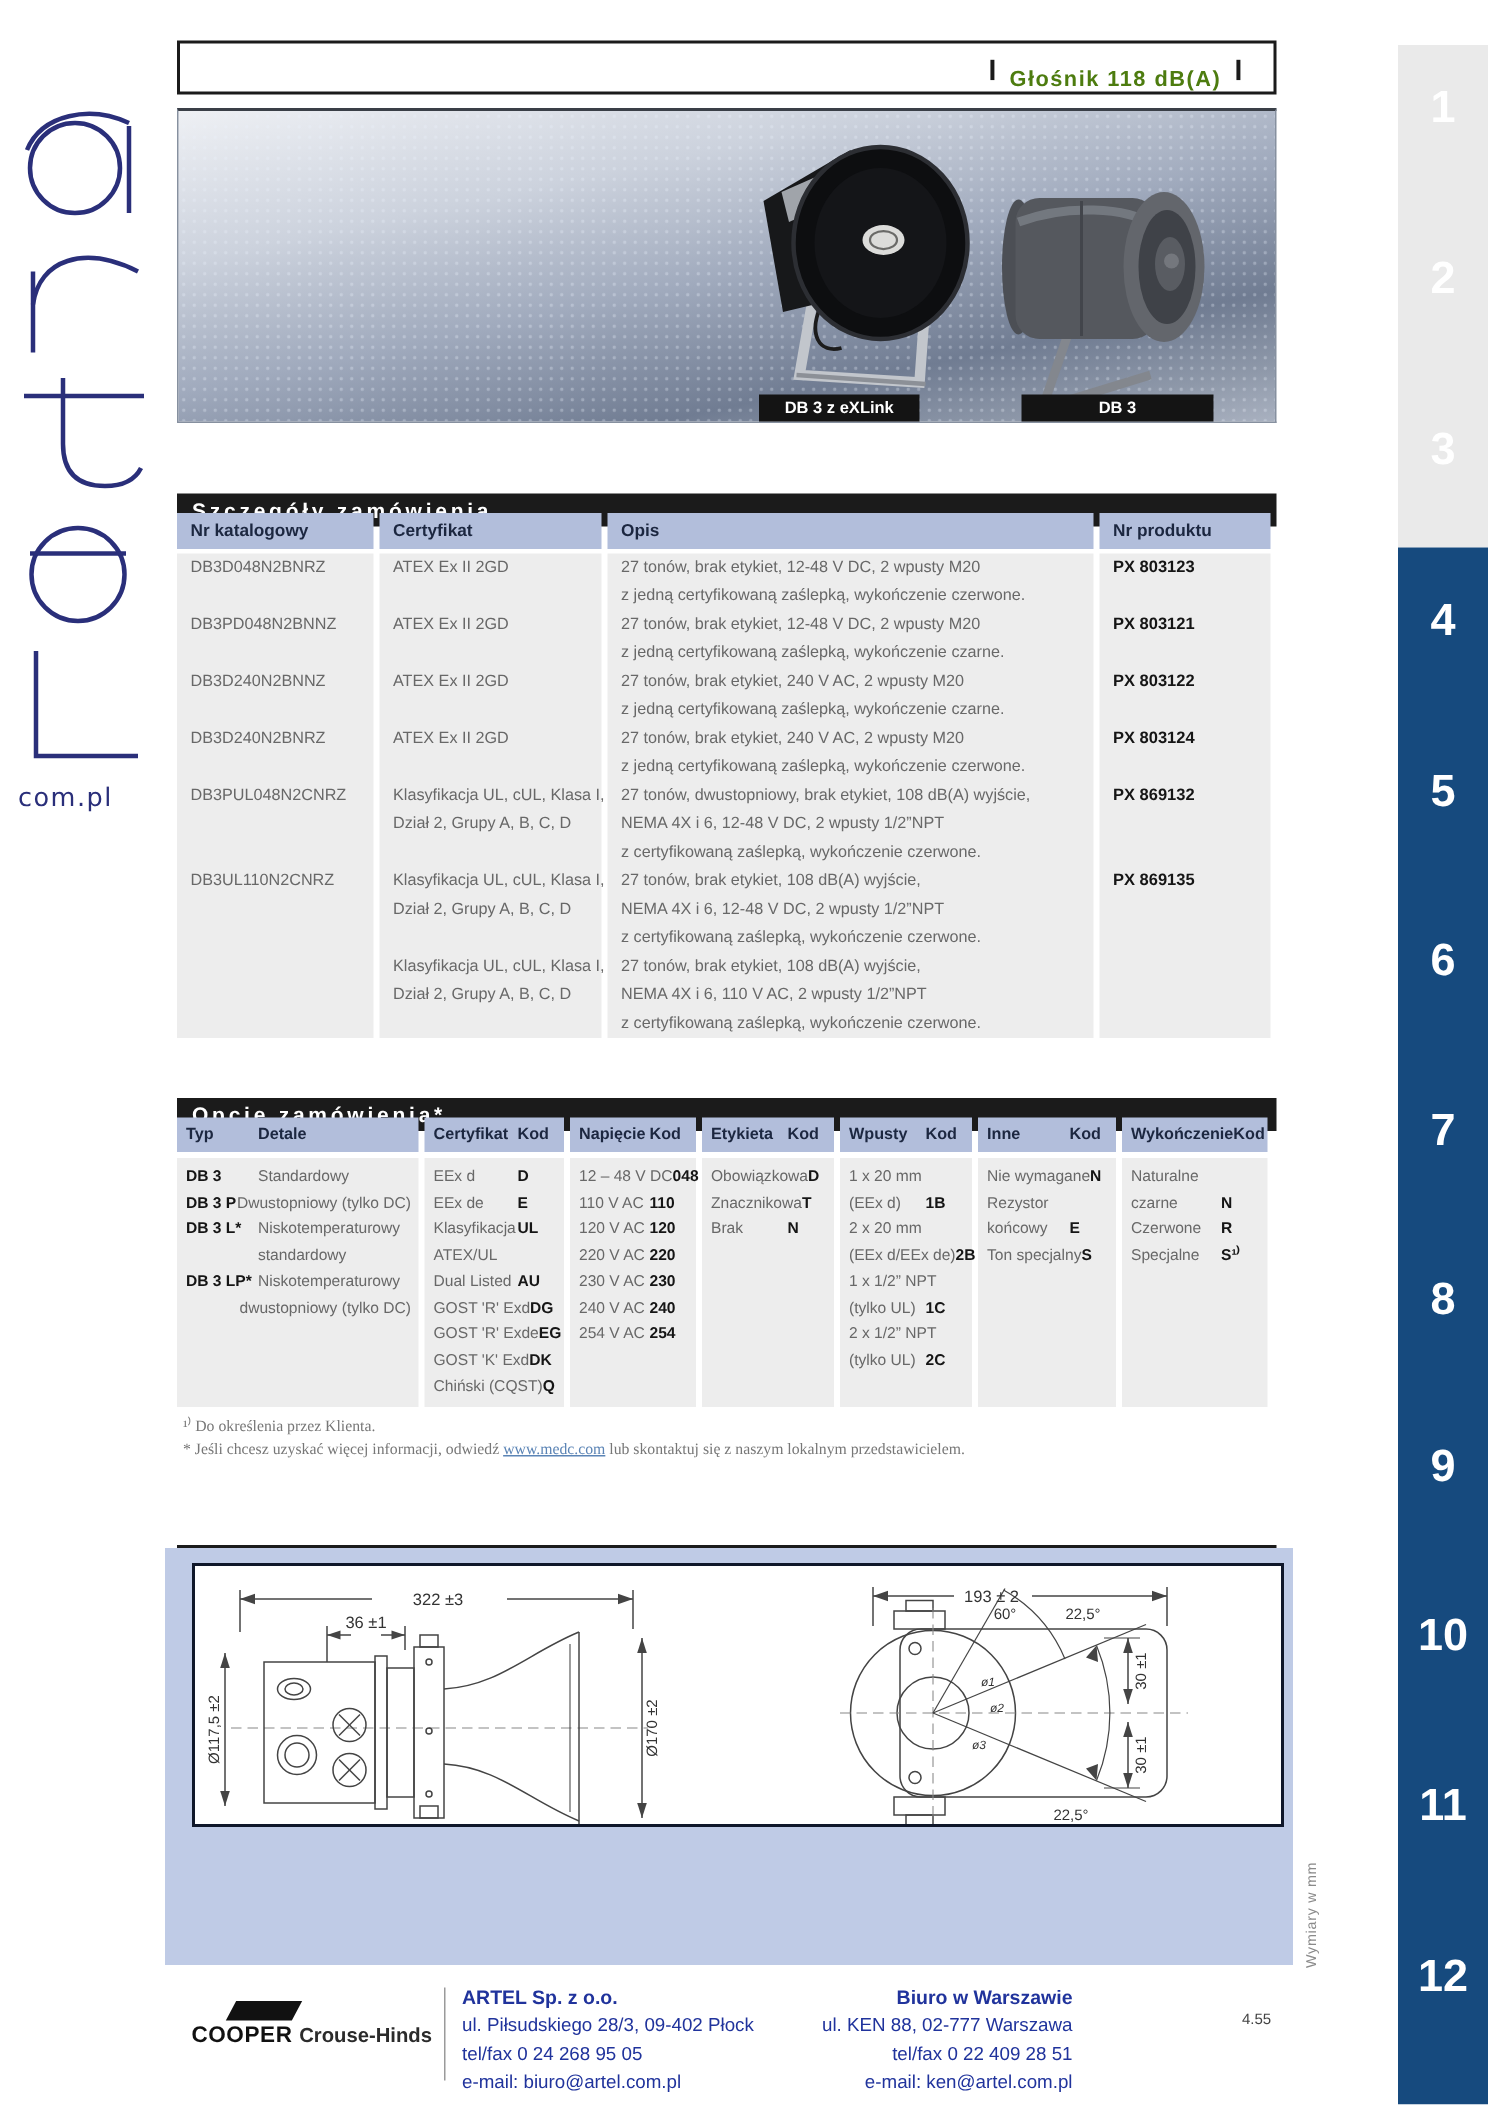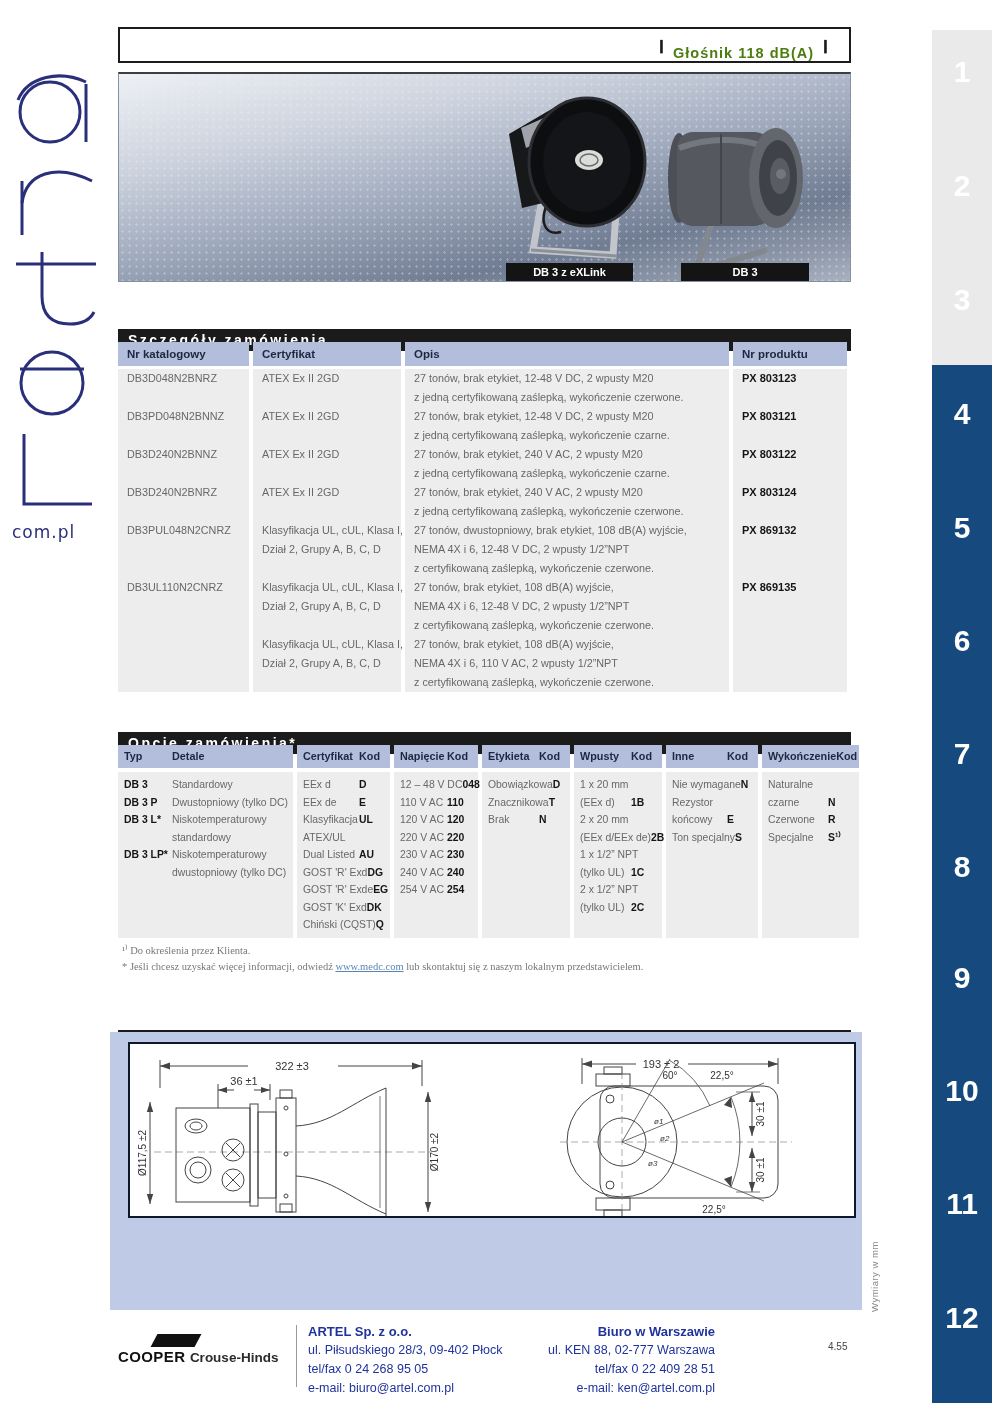--- a/index.html
+++ b/index.html
@@ -23,42 +23,42 @@
   #title-box .ttl{font-size:14.5px;font-weight:bold;letter-spacing:1px;color:#4d7c0f;margin-top:16px;}
 
   
   #banner{left:118px;top:72px;width:733px;height:210px;box-sizing:border-box;
           border:1px solid #86909f;border-top:2px solid #3a3f47;
           background:
             radial-gradient(rgba(235,242,252,0.30) 1px, rgba(0,0,0,0) 1.35px) 0 0/7px 7px,
             linear-gradient(168deg,#eef0f4 0%,#ccd2dd 28%,#a0aabd 52%,#707c92 76%,#8e98a9 90%,#a9b1c0 100%);}
   .ph-label{position:absolute;height:18px;background:#141414;color:#fff;font-size:11px;font-weight:bold;
             text-align:center;line-height:18px;}
-  #ph-label-1{left:387px;top:189px;width:127px;}
+  #ph-label-1{left:387px;top:189px;width:107px;}
   #ph-label-2{left:562px;top:189px;width:128px;}
 
   
   .section-bar{left:118px;width:733px;height:22px;background:#1b1b1b;color:#fff;font-size:14px;
                font-weight:bold;letter-spacing:2.5px;line-height:22px;padding-left:10px;box-sizing:border-box;margin-top:27px;}
 
   
   #catalog{left:118px;top:342px;width:733px;display:flex;gap:4px;}
   .ccol{display:flex;flex-direction:column;}
   .c1{width:131px;} .c2{width:148px;} .c3{width:324px;} .c4{width:114px;}
   .chead{height:24px;line-height:24px;background:#b2bedb;color:#1c2740;font-weight:bold;font-size:11.5px;
          padding-left:9px;}
   .cbody{margin-top:3px;background:#ededed;flex:1;}
   .crow2{height:38px;} .crow3{height:57px;}
   .cline{height:19px;line-height:19px;font-size:10.8px;color:#686868;padding-left:9px;white-space:nowrap;}
   .cline.px{font-weight:bold;color:#151515;font-size:11px;}
 
   
   #options{left:118px;top:745px;width:733px;display:flex;gap:4px;}
   .ocol{display:flex;flex-direction:column;}
-  .o1{width:175px;justify-content:space-between;} .o2{width:93px;} .o3{width:84px;} .o4{width:88px;} .o5{width:88px;} .o6{width:92px;} .o7{width:97px;}
+  .o1{width:161px;justify-content:space-between;} .o2{width:93px;} .o3{width:84px;} .o4{width:88px;} .o5{width:88px;} .o6{width:92px;} .o7{width:97px;}
   .ohead{height:23px;line-height:23px;background:#b2bedb;color:#1c2740;font-weight:bold;font-size:10.8px;
          display:flex;padding:0 5px 0 6px;box-sizing:border-box;}
   .ohead .hl{flex:1;} .ohead .hk{width:26px;}
   .obody{margin-top:4px;background:#ededed;flex:1;padding:4px 5px 4px 6px;box-sizing:border-box;}
   .orow{display:flex;height:17.5px;line-height:17.5px;font-size:10.4px;white-space:nowrap;}
   .orow .lbl{flex:1;color:#686868;}
   .orow .kod{width:26px;font-weight:bold;color:#151515;}
   .orow .typ{width:48px;font-weight:bold;color:#151515;}
   .ohead .htyp{width:48px;}
 
@@ -71,21 +71,21 @@
   #dim-box{left:18px;top:10px;width:728px;height:176px;background:#fff;border:2px solid #0f172a;box-sizing:border-box;}
   #dim-note{left:869px;top:1222px;height:90px;writing-mode:vertical-rl;transform:rotate(180deg);
             color:#8a8a8a;font-size:9.5px;letter-spacing:.5px;}
 
   svg text{font-family:"Liberation Sans",sans-serif;}
 
   
   #footer-sep{left:296px;top:1325px;width:1px;height:62px;background:#9a9a9a;}
   #cooper{left:118px;top:1334px;width:170px;}
   #cooper .flag{width:44px;height:13px;background:#111;transform:skewX(-28deg);margin-left:36px;margin-bottom:1px;}
-  #cooper .line{white-space:nowrap;}
+  #cooper .line{white-space:nowrap;text-align:right;}
   #cooper .b{font-size:15px;font-weight:900;letter-spacing:.4px;color:#111;}
   #cooper .r{font-size:13.5px;font-weight:600;color:#2b2b2b;}
   .office{top:1322px;color:#20339c;font-size:12.5px;line-height:19px;}
   .office .oname{font-weight:bold;font-size:13px;}
   #office-1{left:308px;}
   #office-2{left:470px;width:245px;text-align:right;}
   #page-num{left:828px;top:1341px;font-size:10px;color:#444;}
 </style>
 </head>
 <body>

